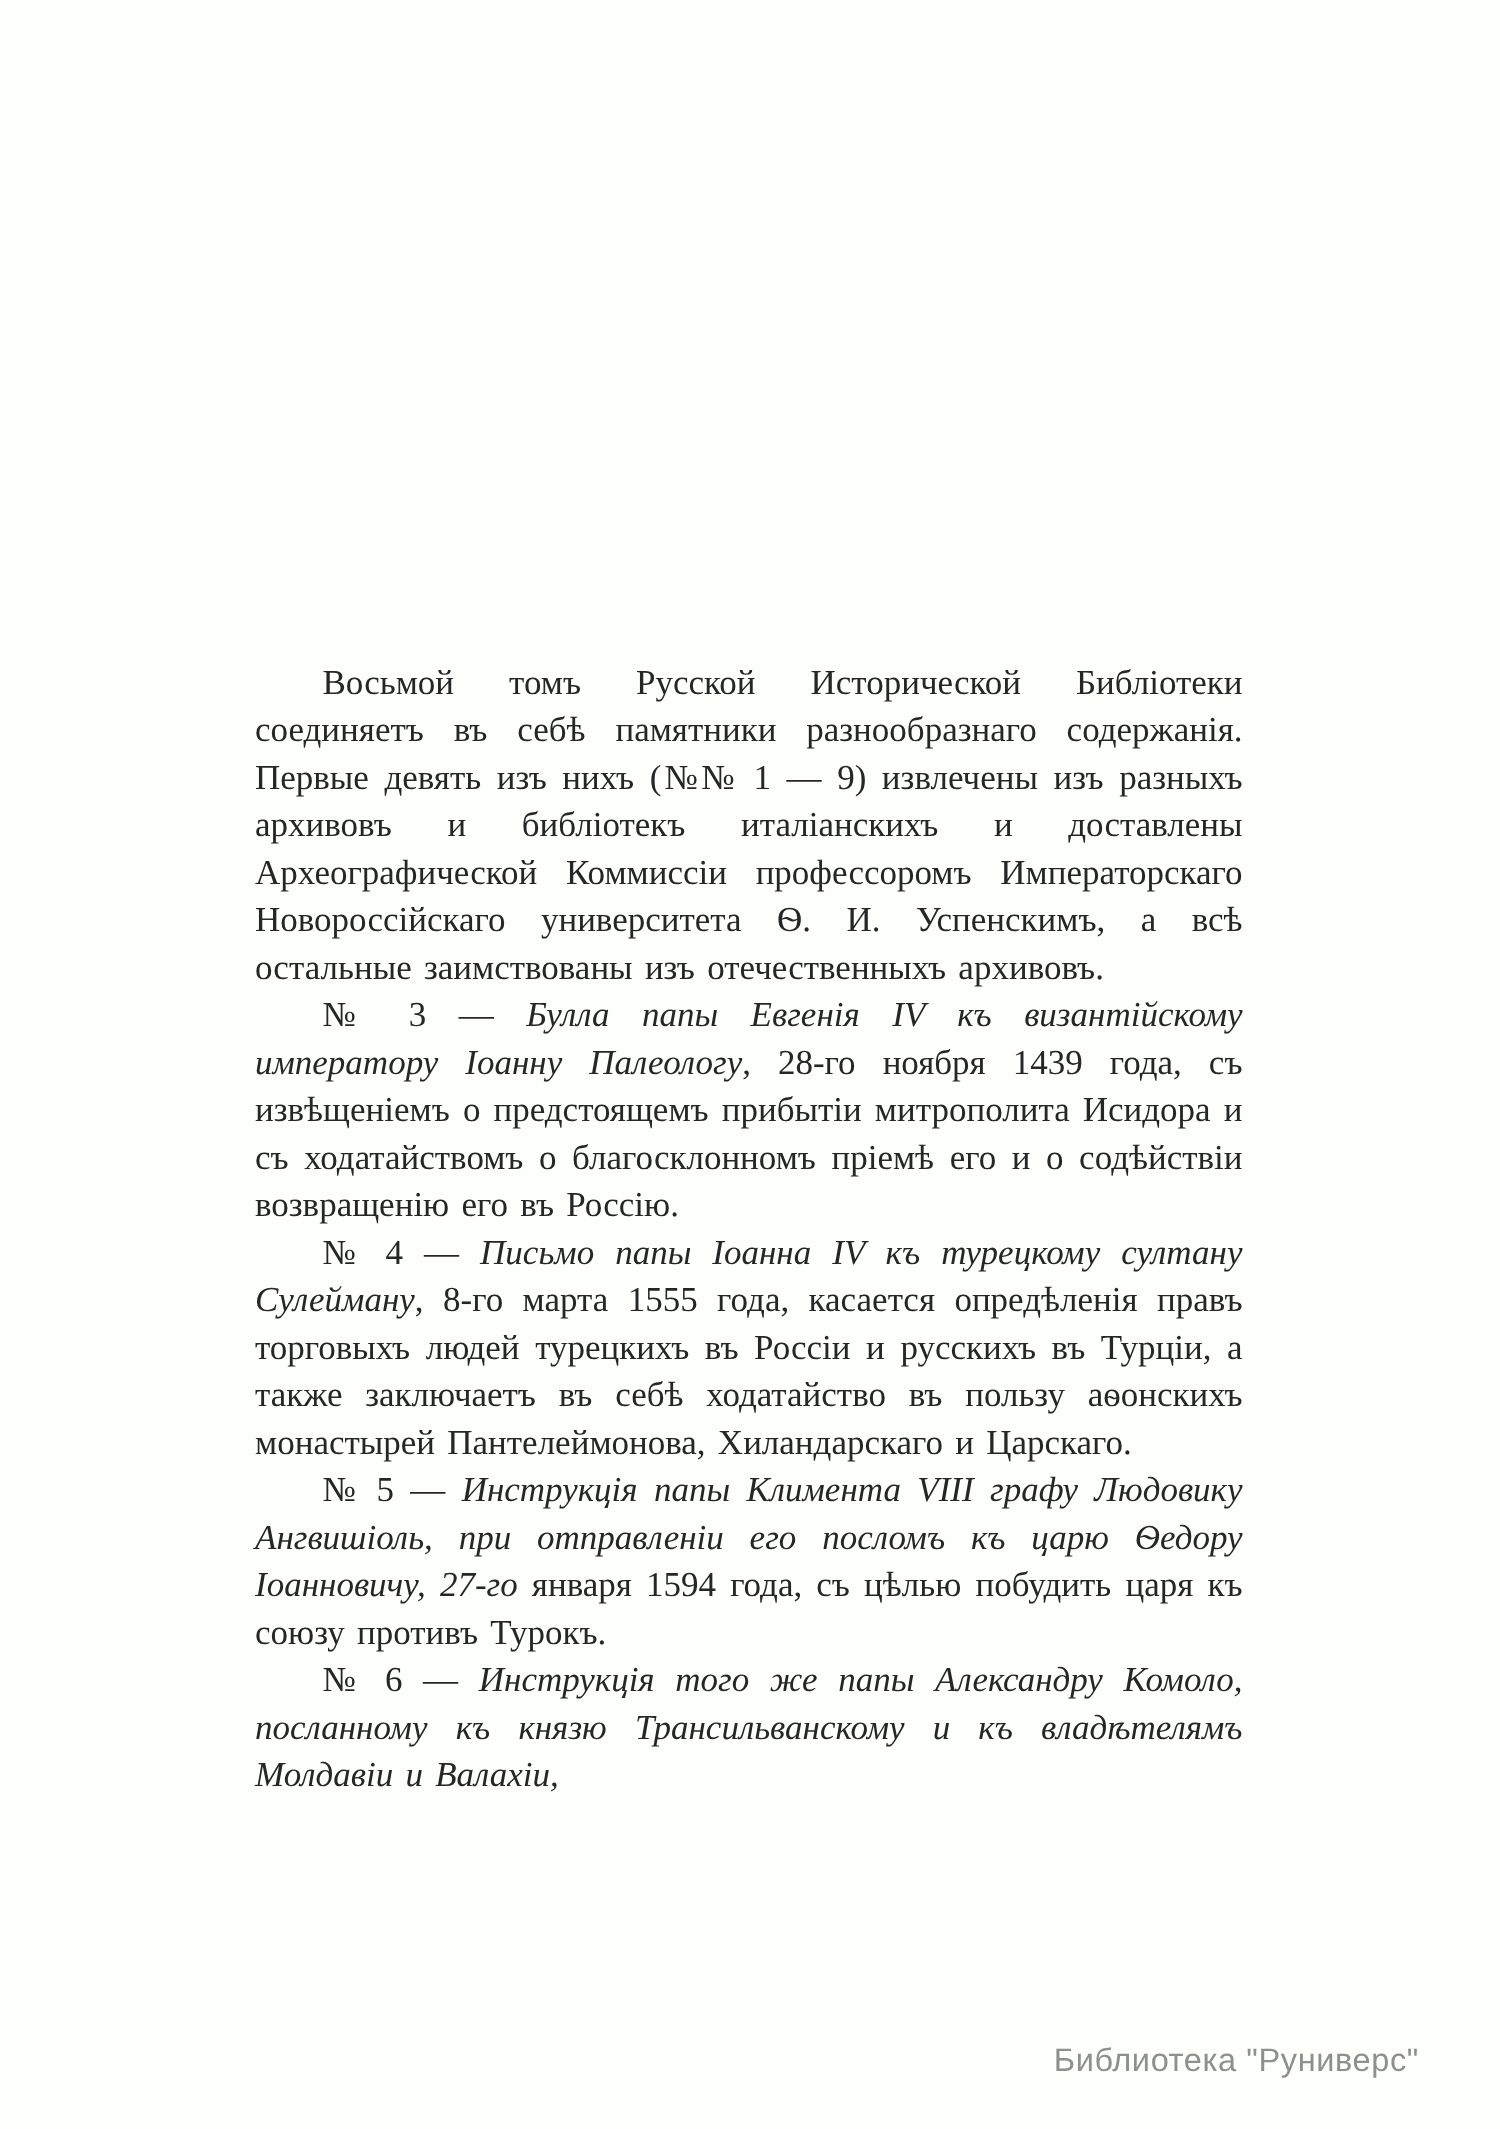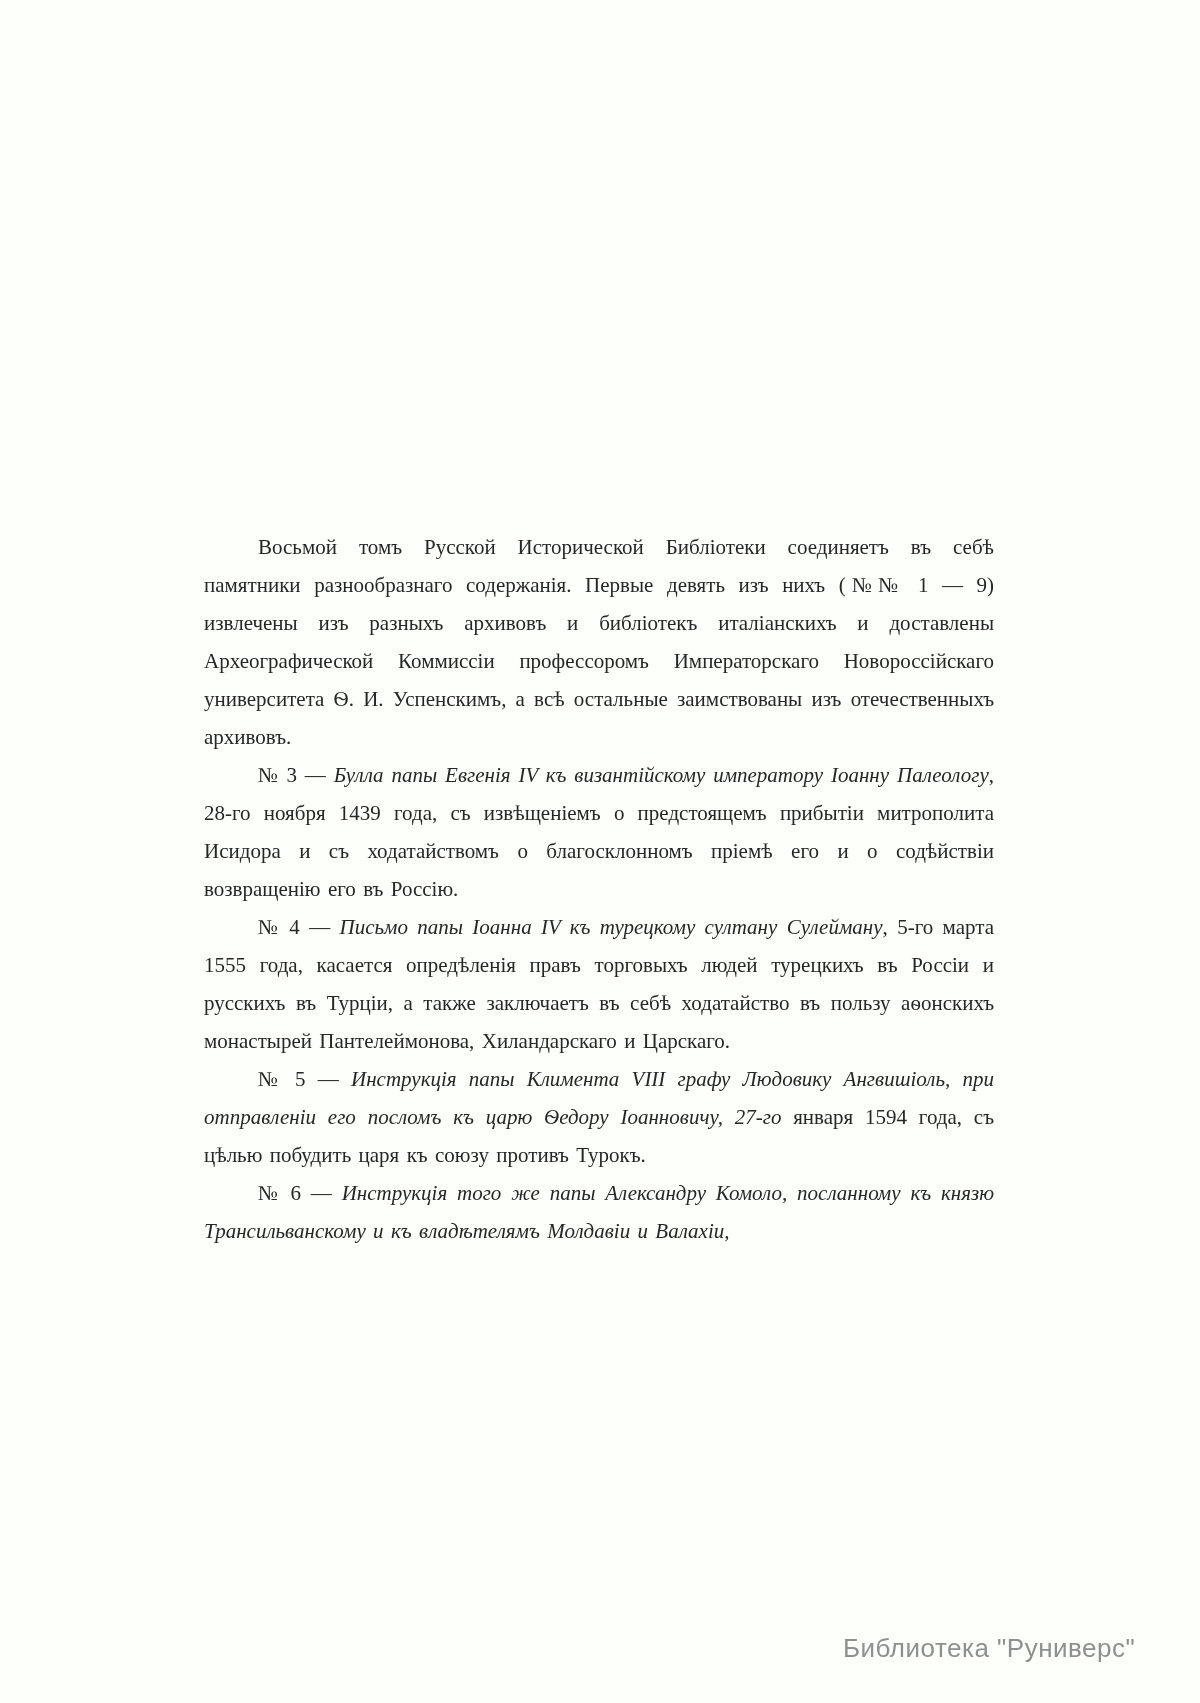--- a/index.html
+++ b/index.html
@@ -14,21 +14,21 @@
     background: #fdfffb;
     color: #262626;
     font-family: "Liberation Serif", "DejaVu Serif", serif;
     overflow: hidden;
   }
   .textblock {
     position: absolute;
     left: 204px;
     top: 528px;
     width: 790px;
-    font-size: 21px;
+    font-size: 28px;
     line-height: 38px;
     text-align: justify;
     word-spacing: 0.1em;
   }
   .para {
     margin: 0;
     padding: 0;
     text-indent: 54px;
   }
   .run.italic {
@@ -44,18 +44,18 @@
     letter-spacing: 0.5px;
   }
 </style>
 </head>
 <body>
 
 <div class="page">
   <main class="textblock" id="textblock">
       <p class="para"><span class="run">Восьмой томъ Русской Исторической Библіотеки соединяетъ въ себѣ памятники разнообразнаго содержанія. Первые девять изъ нихъ (№№ 1 — 9) извлечены изъ разныхъ архивовъ и библіотекъ италіанскихъ и доставлены Археографической Коммиссіи профессоромъ Императорскаго Новороссійскаго университета Ѳ. И. Успенскимъ, а всѣ остальные заимствованы изъ отечественныхъ архивовъ.</span></p>
       <p class="para"><span class="run">№ 3 — </span><span class="run italic">Булла папы Евгенія IV къ византійскому императору Іоанну Палеологу</span><span class="run">, 28-го ноября 1439 года, съ извѣщеніемъ о предстоящемъ прибытіи митрополита Исидора и съ ходатайствомъ о благосклонномъ пріемѣ его и о содѣйствіи возвращенію его въ Россію.</span></p>
-      <p class="para"><span class="run">№ 4 — </span><span class="run italic">Письмо папы Іоанна IV къ турецкому султану Сулейману</span><span class="run">, 5-го марта 1555 года, касается опредѣленія правъ торговыхъ людей турецкихъ въ Россіи и русскихъ въ Турціи, а также заключаетъ въ себѣ ходатайство въ пользу аѳонскихъ монастырей Пантелеймонова, Хиландарскаго и Царскаго.</span></p>
+      <p class="para"><span class="run">№ 4 — </span><span class="run italic">Письмо папы Іоанна IV къ турецкому султану Сулейману</span><span class="run">, 8-го марта 1555 года, касается опредѣленія правъ торговыхъ людей турецкихъ въ Россіи и русскихъ въ Турціи, а также заключаетъ въ себѣ ходатайство въ пользу аѳонскихъ монастырей Пантелеймонова, Хиландарскаго и Царскаго.</span></p>
       <p class="para"><span class="run">№ 5 — </span><span class="run italic">Инструкція папы Климента VIII графу Людовику Ангвишіоль, при отправленіи его посломъ къ царю Ѳедору Іоанновичу, 27-го</span><span class="run"> января 1594 года, съ цѣлью побудить царя къ союзу противъ Турокъ.</span></p>
       <p class="para"><span class="run">№ 6 — </span><span class="run italic">Инструкція того же папы Александру Комоло, посланному къ князю Трансильванскому и къ владѣтелямъ Молдавіи и Валахіи,</span></p>
     </main>
   <div class="watermark">Библиотека "Руниверс"</div>
 </div>
 
 </body></html>

